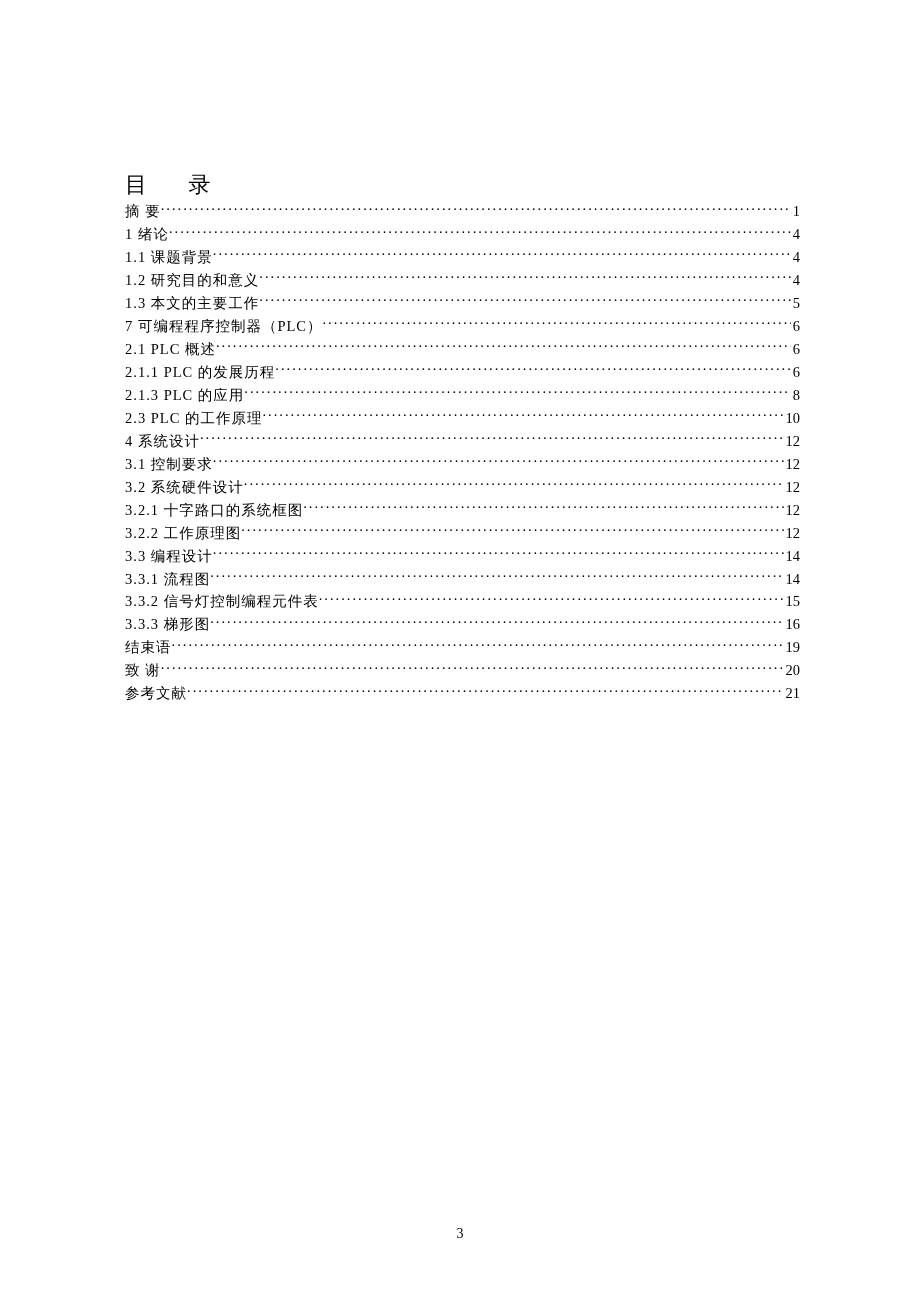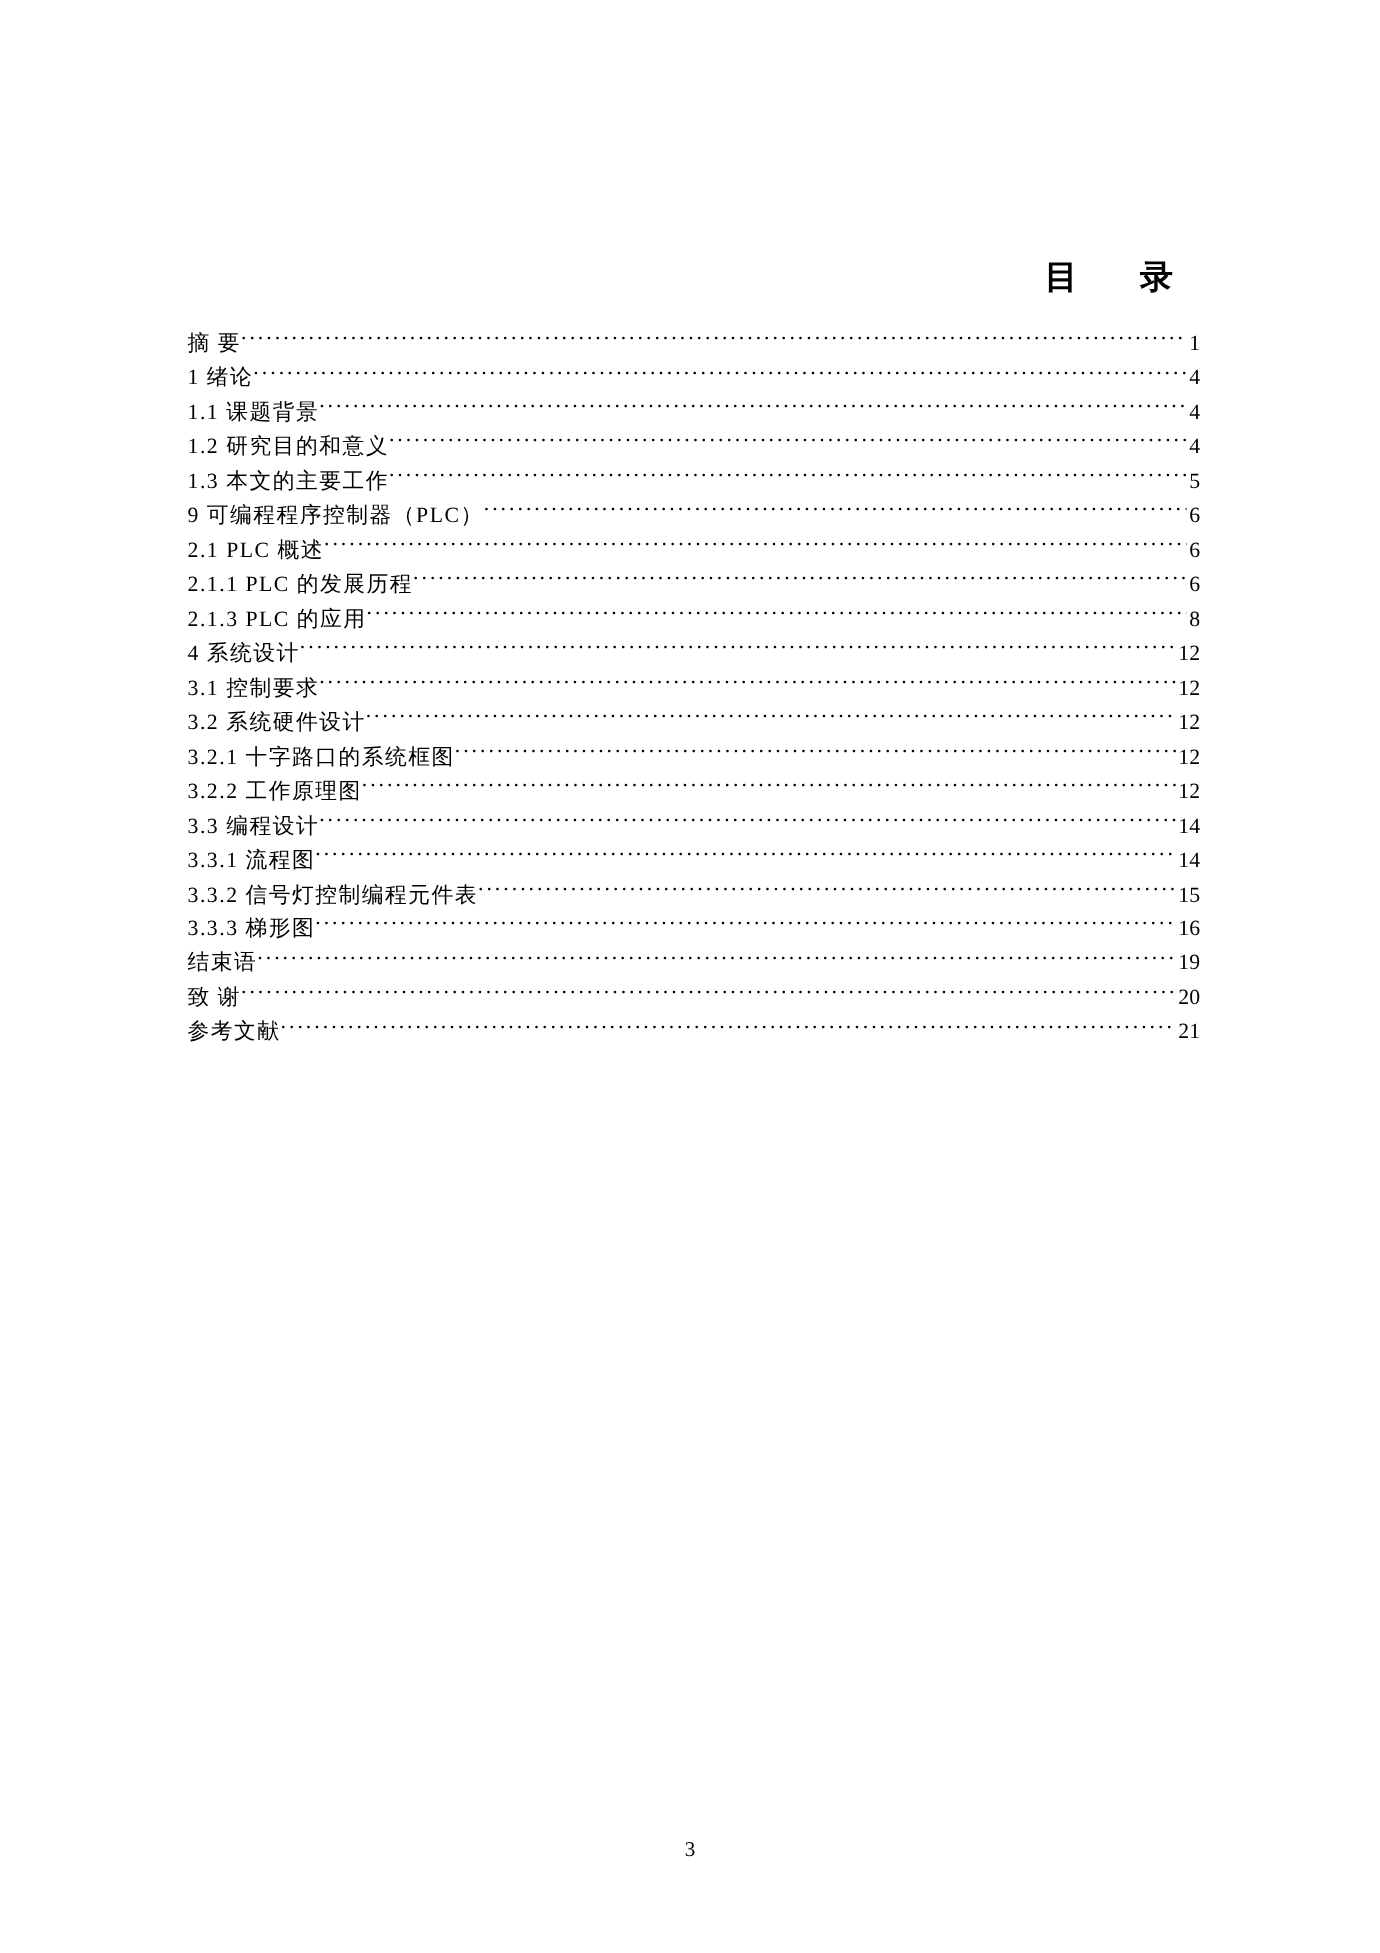--- a/index.html
+++ b/index.html
@@ -11,25 +11,24 @@
       background: #ffffff;
       font-family: "SimSun", "宋体", serif;
       width: 920px;
       height: 1302px;
       position: relative;
     }
     .page {
       padding: 170px 120px 0 125px;
     }
     .title {
-      text-align: right;
+      text-align: left;
       font-size: 22px;
-      font-weight: bold;
+      font-weight: normal;
       letter-spacing: 18px;
-      margin-bottom: 18px;
       color: #000;
     }
     .toc {
       font-size: 14.5px;
       color: #000;
       line-height: 1.55;
     }
     .toc-row {
       display: flex;
       align-items: baseline;
@@ -95,38 +94,43 @@
         <span class="toc-label">1.2 研究目的和意义 </span>
         <span class="toc-dots"></span>
         <span class="toc-page">4</span>
       </div>
       <div class="toc-row">
         <span class="toc-label">1.3 本文的主要工作 </span>
         <span class="toc-dots"></span>
         <span class="toc-page">5</span>
       </div>
       <div class="toc-row">
-        <span class="toc-label">9   可编程程序控制器（PLC） </span>
+        <span class="toc-label">7   可编程程序控制器（PLC） </span>
         <span class="toc-dots"></span>
         <span class="toc-page">6</span>
       </div>
       <div class="toc-row">
         <span class="toc-label">2.1 PLC 概述 </span>
         <span class="toc-dots"></span>
         <span class="toc-page">6</span>
       </div>
       <div class="toc-row">
         <span class="toc-label">2.1.1 PLC 的发展历程 </span>
         <span class="toc-dots"></span>
         <span class="toc-page">6</span>
       </div>
       <div class="toc-row">
         <span class="toc-label">2.1.3 PLC 的应用 </span>
         <span class="toc-dots"></span>
         <span class="toc-page">8</span>
+      </div>
+      <div class="toc-row">
+        <span class="toc-label">2.3  PLC 的工作原理 </span>
+        <span class="toc-dots"></span>
+        <span class="toc-page">10</span>
       </div>
       <div class="toc-row">
         <span class="toc-label">4   系统设计 </span>
         <span class="toc-dots"></span>
         <span class="toc-page">12</span>
       </div>
       <div class="toc-row">
         <span class="toc-label">3.1 控制要求 </span>
         <span class="toc-dots"></span>
         <span class="toc-page">12</span>

